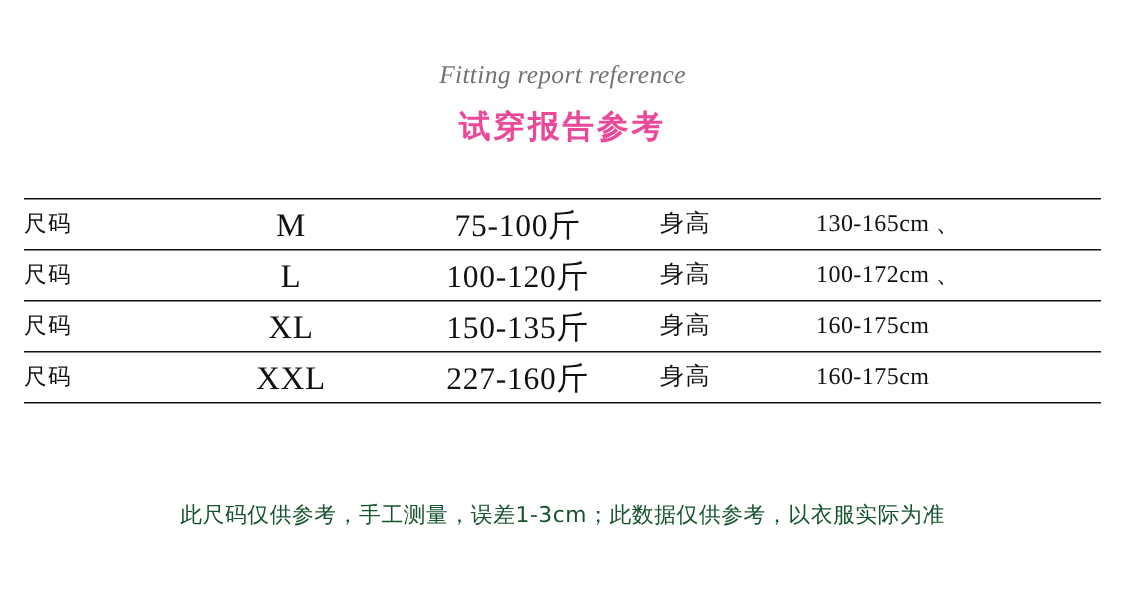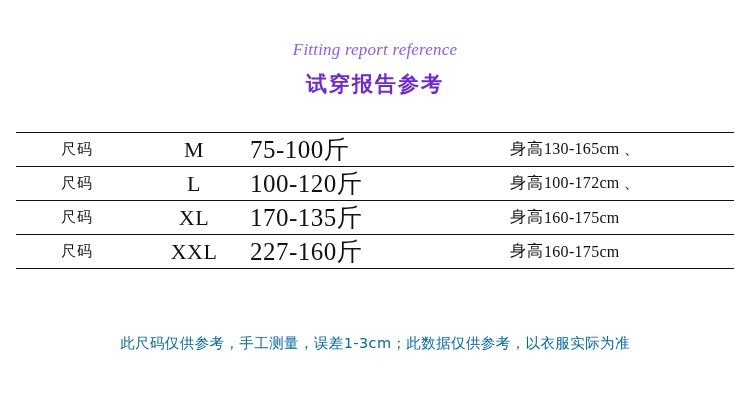--- a/index.html
+++ b/index.html
@@ -22,29 +22,29 @@
   }
   .title-block {
     text-align: center;
     padding-top: 40px;
   }
   .title-en {
     font-family: "Liberation Serif", serif;
     font-style: italic;
     font-size: 17px;
     letter-spacing: 0.2px;
-    color: #8b5cf6;
+    color: #737373;
   }
   .title-cn {
     font-family: "DejaVu Sans", sans-serif;
     font-weight: bold;
     font-size: 21px;
     letter-spacing: 2px;
     margin-top: 10px;
-    color: #6d28d9;
+    color: #ec4899;
   }
   .table-wrap {
     margin: 0 auto;
     margin-top: 34px;
     width: 718px;
   }
   table.size-table {
     width: 100%;
     border-collapse: collapse;
     table-layout: fixed;
@@ -58,62 +58,62 @@
     padding: 0;
     vertical-align: middle;
     white-space: nowrap;
   }
   
   table.size-table tr + tr td {
     border-top: none;
   }
   .c-label {
     width: 122px;
-    text-align: center;
+    text-align: left;
     font-family: Liberation Sans, sans-serif;
     font-size: 15px;
     letter-spacing: 1px;
   }
   .c-size {
     width: 112px;
     text-align: center;
     font-family: "Liberation Serif", serif;
     font-size: 22px;
     letter-spacing: 0.5px;
   }
   .c-weight {
     width: 190px;
-    text-align: left;
+    text-align: center;
     font-family: "Liberation Serif", serif;
-    font-size: 25px;
+    font-size: 21px;
     letter-spacing: 0.5px;
   }
   .c-htlabel {
     width: 104px;
-    text-align: right;
+    text-align: left;
     font-family: "DejaVu Sans", sans-serif;
     font-size: 16px;
     letter-spacing: 1px;
   }
   .c-height {
     text-align: left;
     padding-left: 18px;
     font-family: "Liberation Serif", serif;
     font-size: 16px;
     letter-spacing: 0.3px;
   }
   .footnote {
     position: absolute;
     left: 0;
     right: 0;
     top: 334px;
     text-align: center;
     font-family: "DejaVu Sans", sans-serif;
     font-size: 14.5px;
-    color: #0369a1;
+    color: #14532d;
     letter-spacing: 0.4px;
   }
 </style>
 </head>
 <body>
 
 <div class="page">
 
   <div class="title-block">
     <div class="title-en">Fitting report reference</div>
@@ -133,21 +133,21 @@
         <tr>
           <td class="c-label">尺码</td>
           <td class="c-size">L</td>
           <td class="c-weight">100-120斤</td>
           <td class="c-htlabel">身高</td>
           <td class="c-height">100-172cm 、</td>
         </tr>
         <tr>
           <td class="c-label">尺码</td>
           <td class="c-size">XL</td>
-          <td class="c-weight">170-135斤</td>
+          <td class="c-weight">150-135斤</td>
           <td class="c-htlabel">身高</td>
           <td class="c-height">160-175cm</td>
         </tr>
         <tr>
           <td class="c-label">尺码</td>
           <td class="c-size">XXL</td>
           <td class="c-weight">227-160斤</td>
           <td class="c-htlabel">身高</td>
           <td class="c-height">160-175cm</td>
         </tr>

